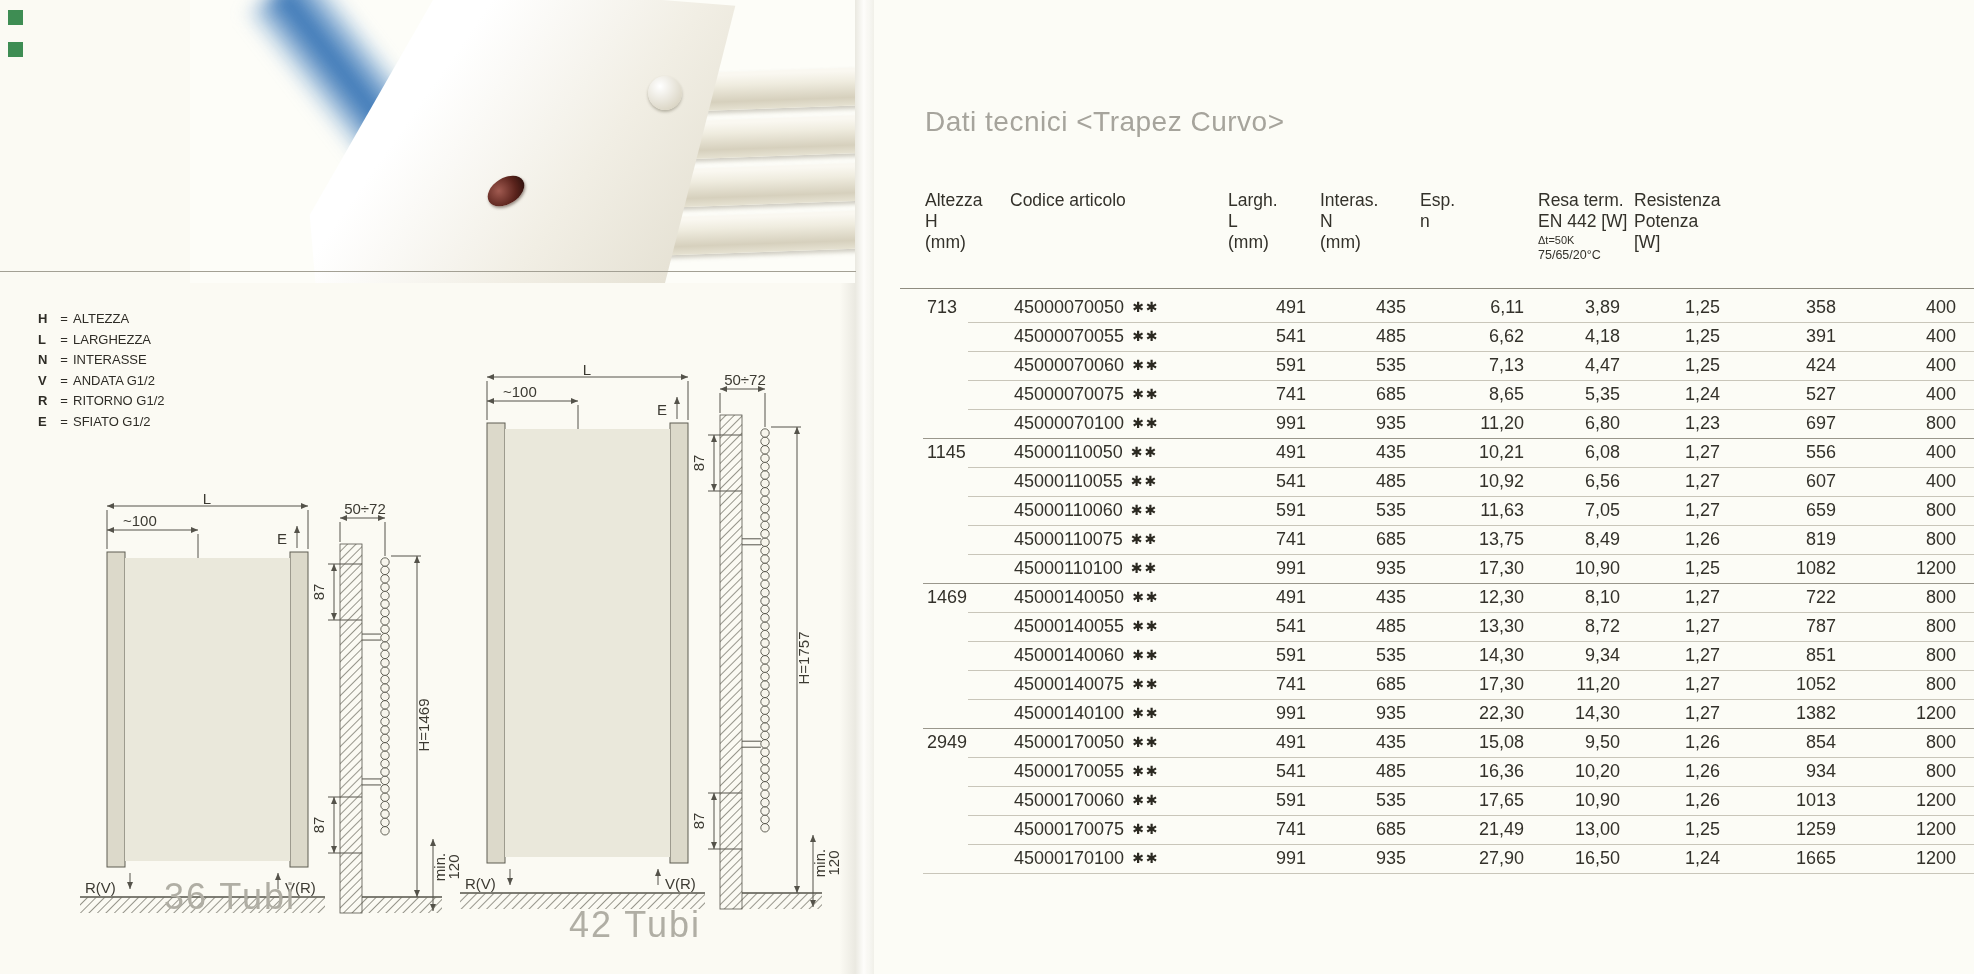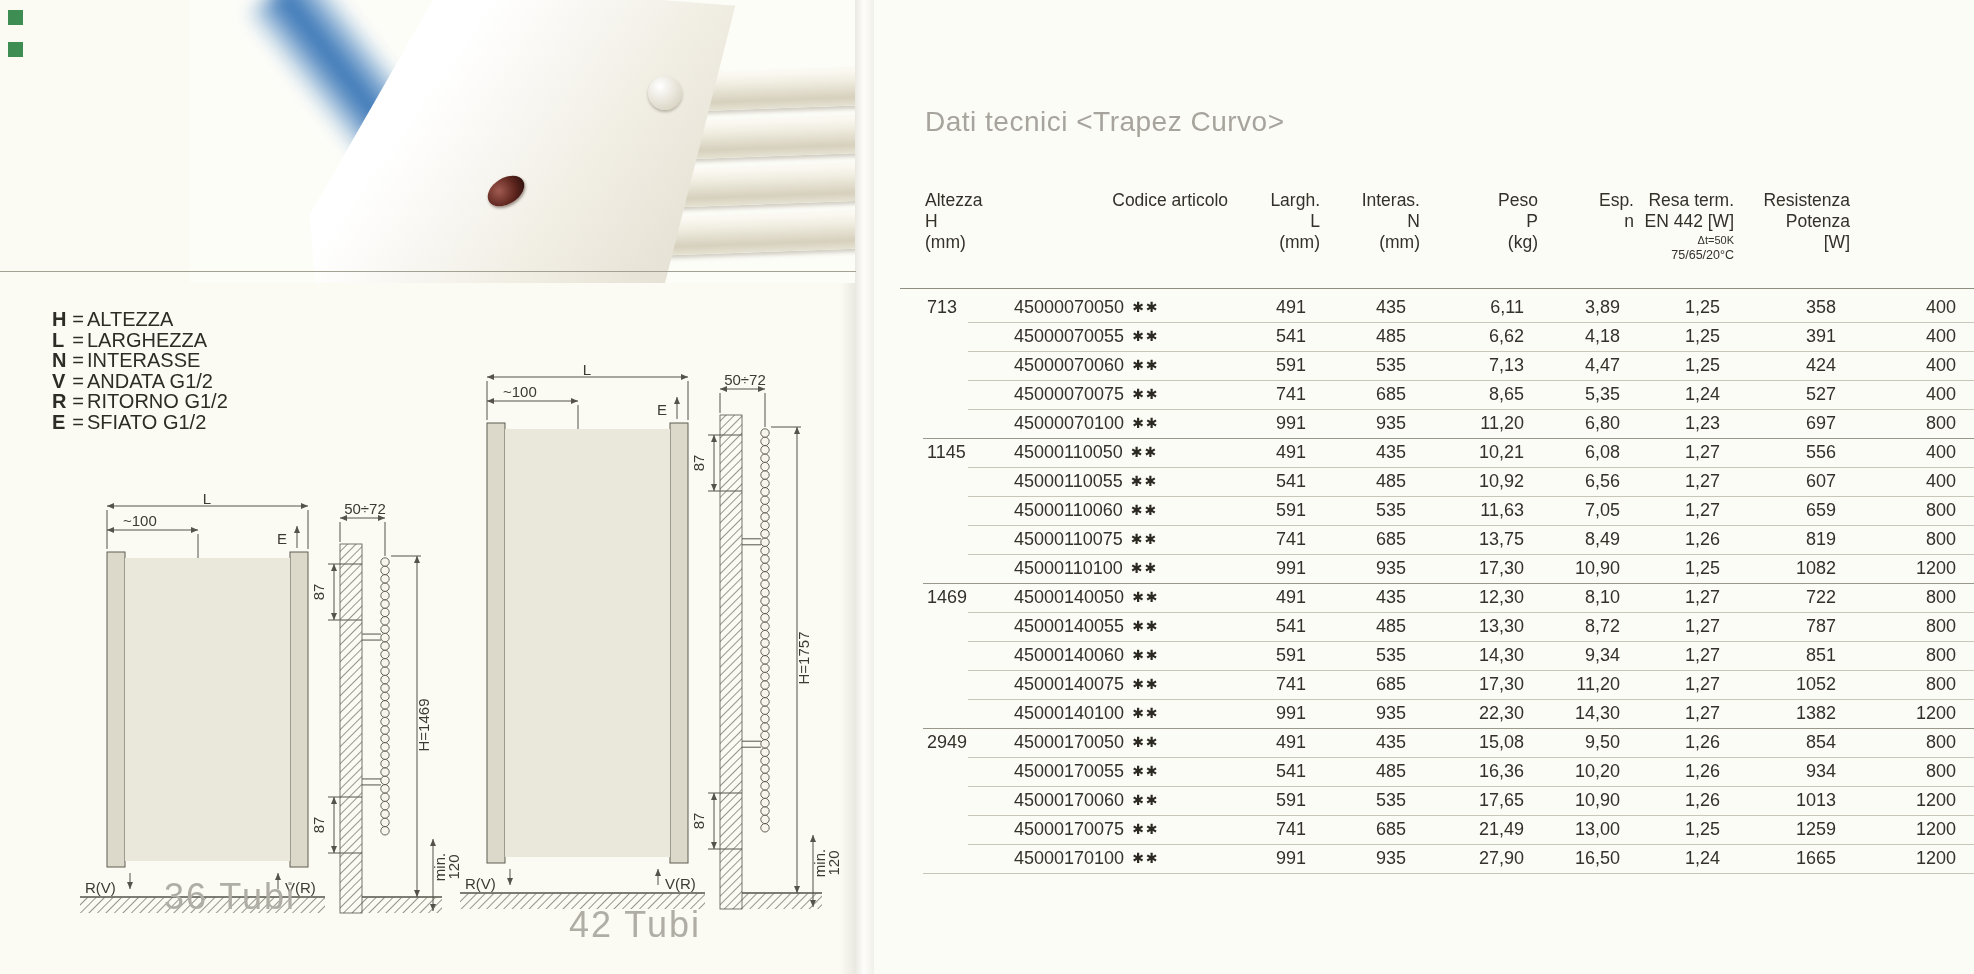--- a/index.html
+++ b/index.html
@@ -26,40 +26,40 @@
   #tube1{left:268px;top:74px;} #tube2{left:252px;top:122px;}
   #tube3{left:236px;top:170px;} #tube4{left:220px;top:218px;}
   #knob{position:absolute;left:458px;top:76px;width:34px;height:34px;border-radius:50%;
      background:radial-gradient(circle at 35% 30%,#ffffff,#dcd7c7 75%,#c4beab);box-shadow:0 2px 3px rgba(100,95,75,0.4);}
   #valve{position:absolute;left:296px;top:178px;width:40px;height:26px;border-radius:50%;
      background:radial-gradient(circle at 35% 35%,#a05a50,#5a231c 55%,#1f0b08);transform:rotate(-32deg);
      box-shadow:0 2px 3px rgba(60,40,30,0.5);}
   #photo-divider{position:absolute;left:0;top:271px;width:856px;height:1px;background:#a3a094;}
 
   
-  #legend{position:absolute;left:52px;top:309px;font-size:20px;line-height:20.5px;color:#2e2c26;}
+  #legend{position:absolute;left:38px;top:309px;font-size:13px;line-height:20.5px;color:#2e2c26;}
   .legend-row{white-space:nowrap;}
   .legend-key{display:inline-block;width:17px;font-weight:bold;}
   .legend-eq{display:inline-block;width:18px;text-align:center;}
 
   
   svg.radiator{position:absolute;overflow:visible;}
   #rad36{left:85px;top:492px;} #rad42{left:465px;top:353px;}
   svg.radiator text{font-family:"Liberation Sans","DejaVu Sans",sans-serif;font-size:15px;fill:#3c3a32;}
   .caption{position:absolute;width:230px;text-align:center;font-size:36px;color:#b0aea4;letter-spacing:2px;}
   #caption36{left:115px;top:876px;} #caption42{left:520px;top:904px;}
 
   
   #title{position:absolute;left:925px;top:106px;font-size:28px;color:var(--titlegray,#a6a49c);letter-spacing:0.5px;}
 
   
   #table{position:absolute;left:925px;top:190px;width:1045px;}
   .tgrid{display:grid;grid-template-columns:85px 218px 92px 100px 118px 96px 100px 116px 120px;}
   #thead{position:relative;height:100px;}
-  .hcol{display:flex;flex-direction:column;align-items:flex-end;font-size:17.5px;line-height:21px;}
+  .hcol{display:flex;flex-direction:column;align-items:flex-start;font-size:17.5px;line-height:21px;}
   .hcol.left{align-items:flex-start;} .hcol.center{}
   .hcol .small{font-size:11px;line-height:16px;}
   .hcol .tiny{font-size:12.5px;line-height:14px;}
   .num,.c-altezza{font-size:18px;}
   #header-rule{position:absolute;left:-25px;right:-6px;top:98px;border-top:1px solid #8f8c80;}
   #tbody{position:relative;margin-top:3px;}
   .trow{position:relative;height:29px;line-height:29px;}
   .trow .rule{position:absolute;top:0px;left:43px;right:-6px;border-top:1px solid #c9c6ba;}
   .trow.group-start .rule{left:-2px;border-top:1px solid #9a978c;}
   .trow:first-child .rule{display:none;}
@@ -421,25 +421,20 @@
         <span>Largh.</span>
         <span>L</span>
         <span>(mm)</span>
       </div>
       <div class="hcol">
         <span>Interas.</span>
         <span>N</span>
         <span>(mm)</span>
       </div>
       <div class="hcol">
-        <span>Peso</span>
-        <span>P</span>
-        <span>(kg)</span>
-      </div>
-      <div class="hcol">
         <span>Esp.</span>
         <span>n</span>
       </div>
       <div class="hcol">
         <span>Resa term.</span>
         <span>EN 442 [W]</span>
         <span class="small">Δt=50K</span>
         <span class="tiny">75/65/20°C</span>
       </div>
       <div class="hcol">

